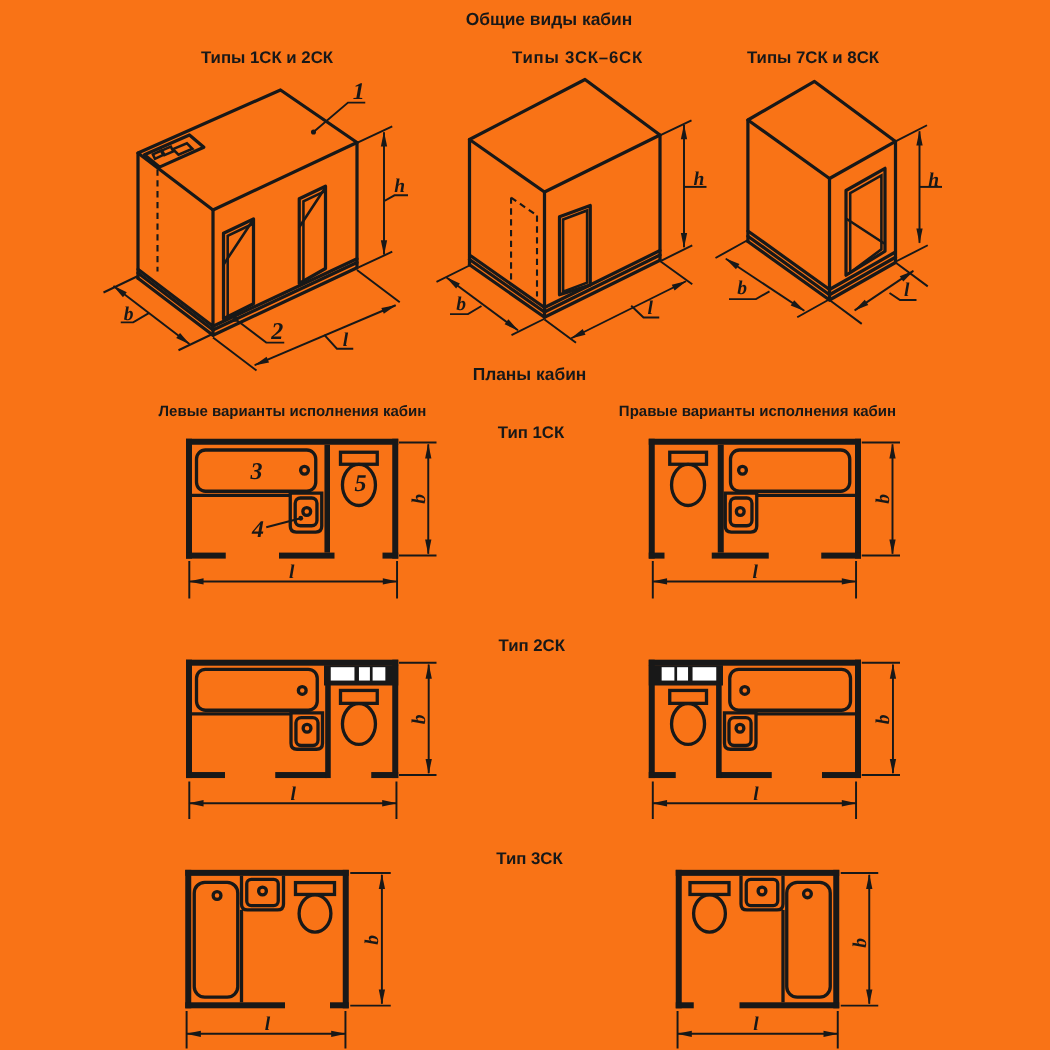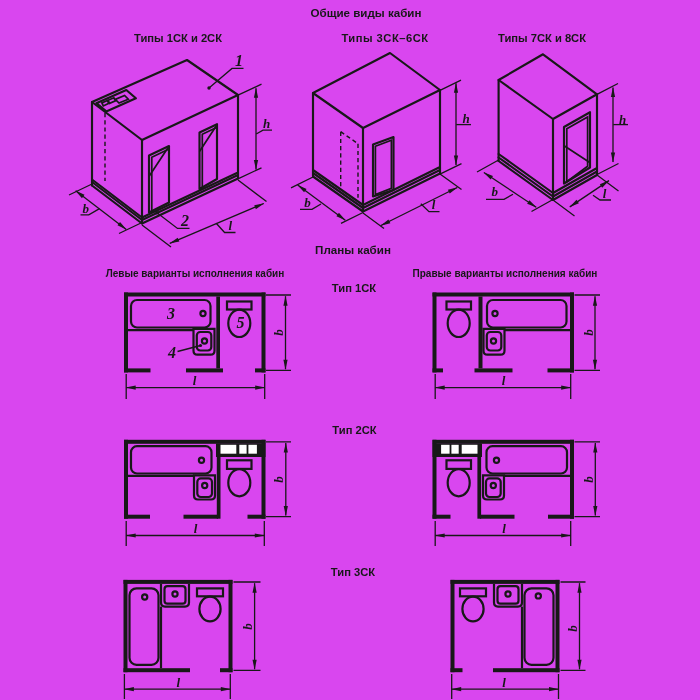--- a/index.html
+++ b/index.html
@@ -1,16 +1,16 @@
 <!DOCTYPE html>
 <html><head>
 <meta charset="utf-8">
 <style>
   html,body{margin:0;padding:0;background:#fff;}
-  .page{width:700px;height:700px;position:relative;background:#d946ef;}
+  .page{width:700px;height:700px;position:relative;background:#f97316;}
   text{font-family:"Liberation Sans",sans-serif;fill:#181818;}
   .cap{font-size:11.2px;font-weight:700;}
   .cap13{font-size:11.6px;font-weight:700;}
   .cap11{font-size:10px;font-weight:700;}
   .it{font-family:"Liberation Serif",serif;font-style:italic;font-weight:700;font-size:16px;}
   .itS{font-family:"Liberation Serif",serif;font-style:italic;font-weight:700;font-size:13px;}
   .ln{stroke:#181818;stroke-width:2.15;fill:none;stroke-linecap:round;stroke-linejoin:round;}
   .ln18{stroke:#181818;stroke-width:1.7;fill:none;stroke-linecap:round;}
   .thin{stroke:#181818;stroke-width:1.3;fill:none;}
   .dash{stroke:#181818;stroke-width:1.4;fill:none;stroke-dasharray:4.2,3;}

